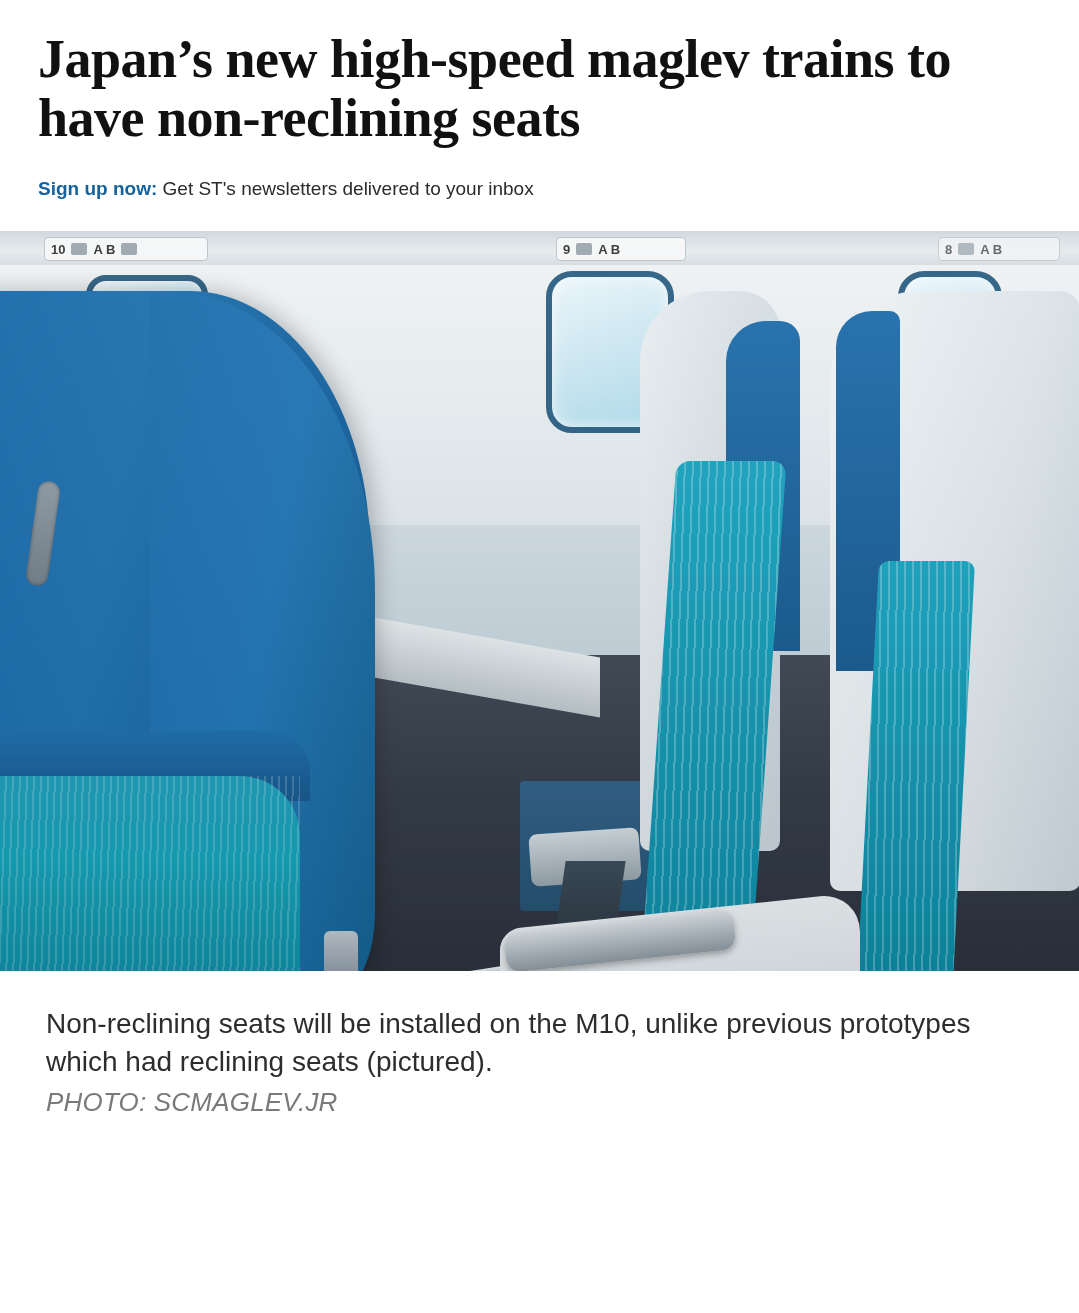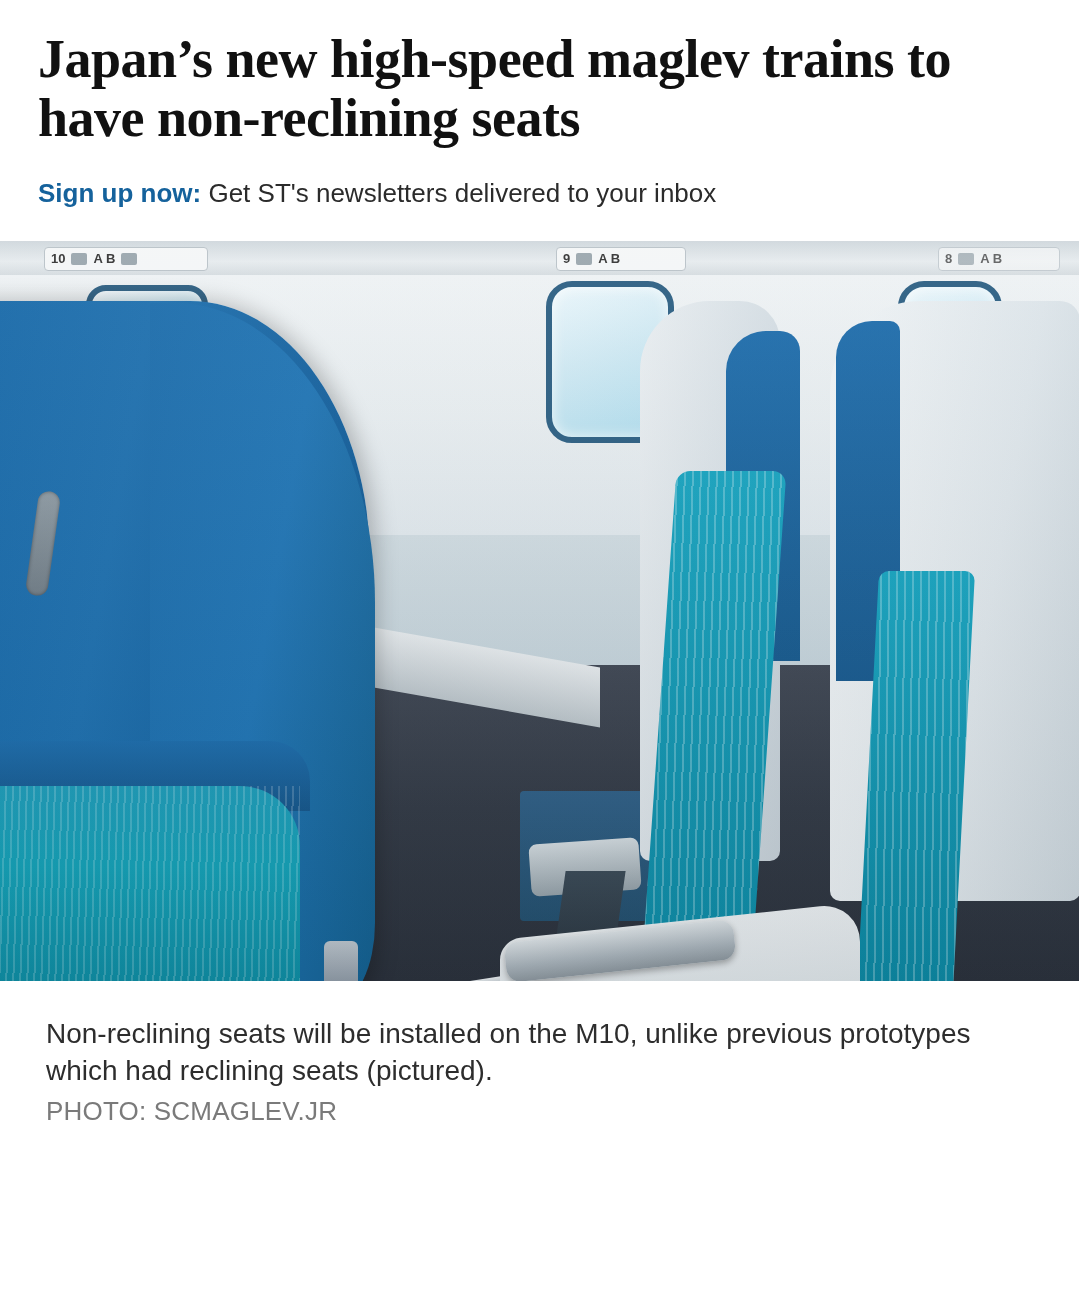--- a/index.html
+++ b/index.html
@@ -25,21 +25,21 @@
     font-weight: bold;
     font-size: 54px;
     line-height: 1.10;
     letter-spacing: -0.5px;
     color: #111111;
     margin: 0;
     padding: 30px 38px 0 38px;
   }
   .newsletter-row {
     padding: 28px 58px 0 38px;
-    font-size: 26px;
+    font-size: 19px;
     line-height: 1.3;
     color: #2b2b2b;
   }
   .newsletter-link {
     color: #15629c;
     font-weight: bold;
     text-decoration: none;
     cursor: pointer;
   }
   .newsletter-text {
@@ -287,20 +287,21 @@
     line-height: 1.33;
     color: #2d2d2d;
     margin: 0;
   }
   .caption-credit {
     font-size: 26px;
     line-height: 1.3;
     color: #7a7a7a;
     margin: 6px 0 15px 0;
     letter-spacing: .2px;
+    font-style: italic;
   }
 </style>
 </head>
 <body>
 
 <div class="page">
 
   <h1 class="headline">Japan’s new high-speed maglev trains to have non-reclining seats</h1>
 
   <div class="newsletter-row">

